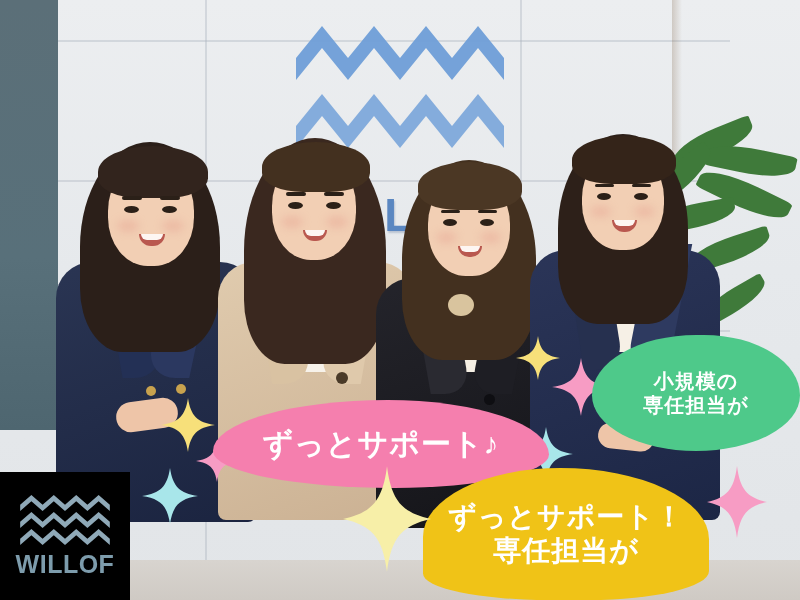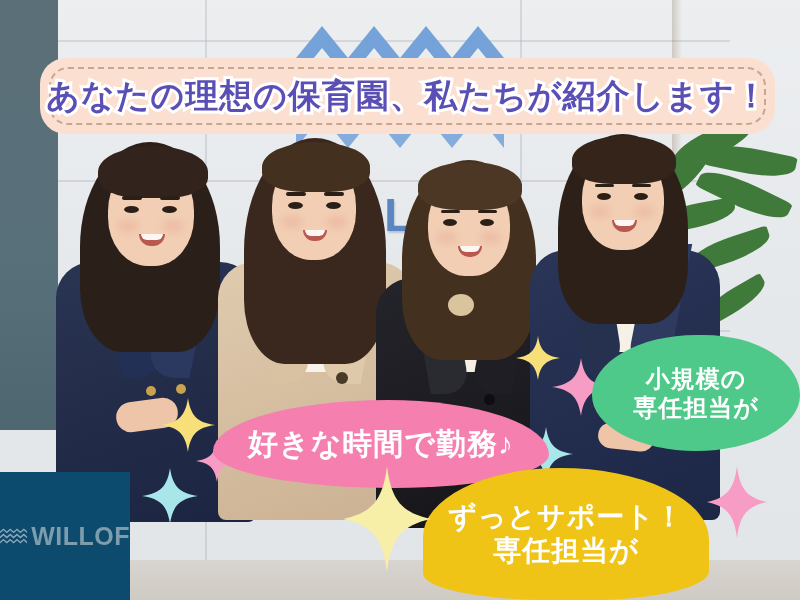--- a/index.html
+++ b/index.html
@@ -113,32 +113,32 @@
   .blob-yellow {
     left:423px; top:468px; width:286px; height:132px;
     background:#f0c317;
     border-radius:48% 52% 42% 44% / 52% 54% 22% 20%;
     font-size:28px; letter-spacing:1px;
   }
   .blob-green {
     left:592px; top:335px; width:208px; height:116px;
     background:#4ec98a;
     border-radius:50% 46% 50% 50% / 52% 52% 48% 48%;
-    font-size:24px; letter-spacing:1px;
+    font-size:20px; letter-spacing:1px;
   }
 
   
   .spk { position:absolute; }
   .spk svg { display:block; width:100%; height:100%; }
 
   
   .logo-badge {
     position:absolute; left:0; bottom:0; width:130px; height:128px;
-    background:#0c4a6e;
-    display:flex; flex-direction:row; align-items:center; justify-content:center;
+    background:#000000;
+    display:flex; flex-direction:column; align-items:center; justify-content:center;
     gap:4px;
     margin-top:25px;
   }
   .logo-zig { width:94px; height:52px; }
   .logo-word {
     font-size:25px; font-weight:700; letter-spacing:.5px; color:#7d9cac;
   }
 </style>
 </head>
 <body>
@@ -306,21 +306,21 @@
     </div>
 
     <div class="blob blob-green">
       <div>
         <div>小規模の</div>
         <div>専任担当が</div>
       </div>
     </div>
 
     <div class="blob blob-pink">
-      <span>好きな時間で勤務♪</span>
+      <span>ずっとサポート♪</span>
     </div>
 
     <div class="spk" style="left:343px; top:463px; width:88px; height:112px; z-index:6;">
       <svg viewBox="0 0 100 120">
           <path d="M50 0 C55 40 68 53 100 60 C68 67 55 80 50 120 C45 80 32 67 0 60 C32 53 45 40 50 0 Z" fill="#f7efa8"></path>
         </svg>
     </div>
 
 
     <div class="blob blob-yellow">
@@ -329,23 +329,20 @@
         <div>専任担当が</div>
       </div>
     </div>
 
     <div class="spk" style="left:706px; top:466px; width:62px; height:72px;">
       <svg viewBox="0 0 100 120">
           <path d="M50 0 C55 40 68 53 100 60 C68 67 55 80 50 120 C45 80 32 67 0 60 C32 53 45 40 50 0 Z" fill="#f79cc4"></path>
         </svg>
     </div>
 
-    <div class="banner">
-      <span class="banner-text">あなたの理想の保育園、私たちが紹介します！</span>
-    </div>
 
     <div class="logo-badge">
       <svg class="logo-zig" viewBox="0 0 100 58">
         <g fill="#8fa9b8">
           <path d="M0 12 L12.5 1 L25 12 L37.5 1 L50 12 L62.5 1 L75 12 L87.5 1 L100 12 L100 19 L87.5 8 L75 19 L62.5 8 L50 19 L37.5 8 L25 19 L12.5 8 L0 19 Z"></path>
           <path d="M0 31 L12.5 20 L25 31 L37.5 20 L50 31 L62.5 20 L75 31 L87.5 20 L100 31 L100 38 L87.5 27 L75 38 L62.5 27 L50 38 L37.5 27 L25 38 L12.5 27 L0 38 Z"></path>
           <path d="M0 50 L12.5 39 L25 50 L37.5 39 L50 50 L62.5 39 L75 50 L87.5 39 L100 50 L100 57 L87.5 46 L75 57 L62.5 46 L50 57 L37.5 46 L25 57 L12.5 46 L0 57 Z"></path>
         </g>
       </svg>
       <div class="logo-word">WILLOF</div>

